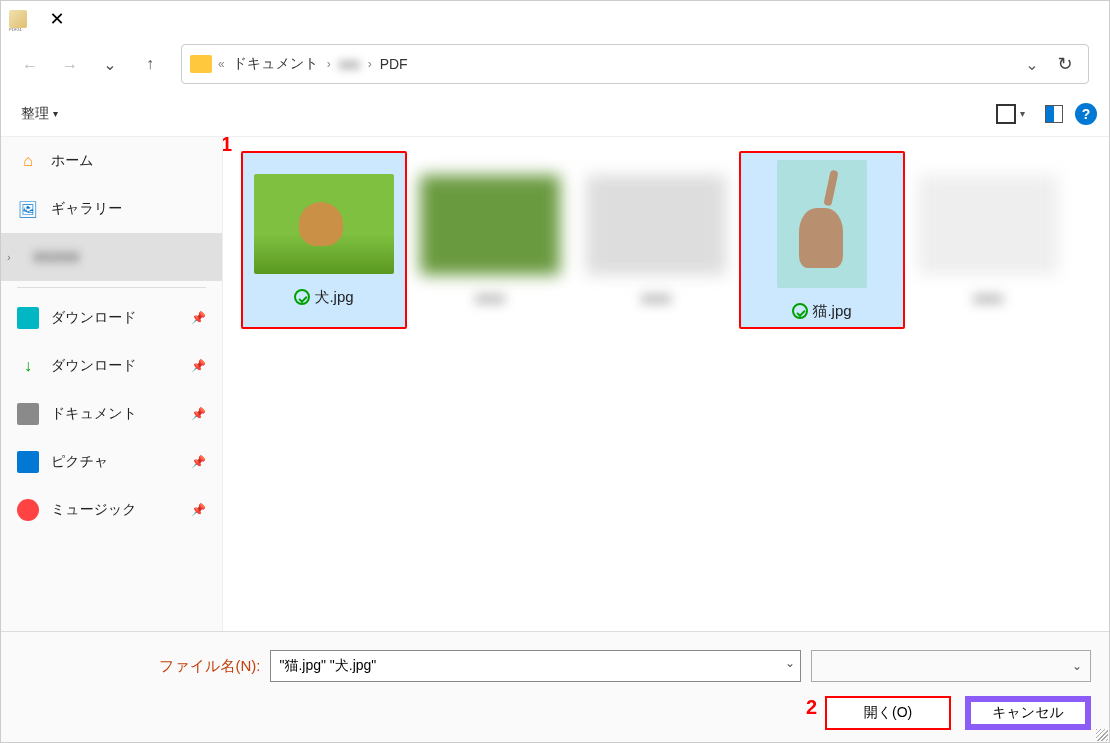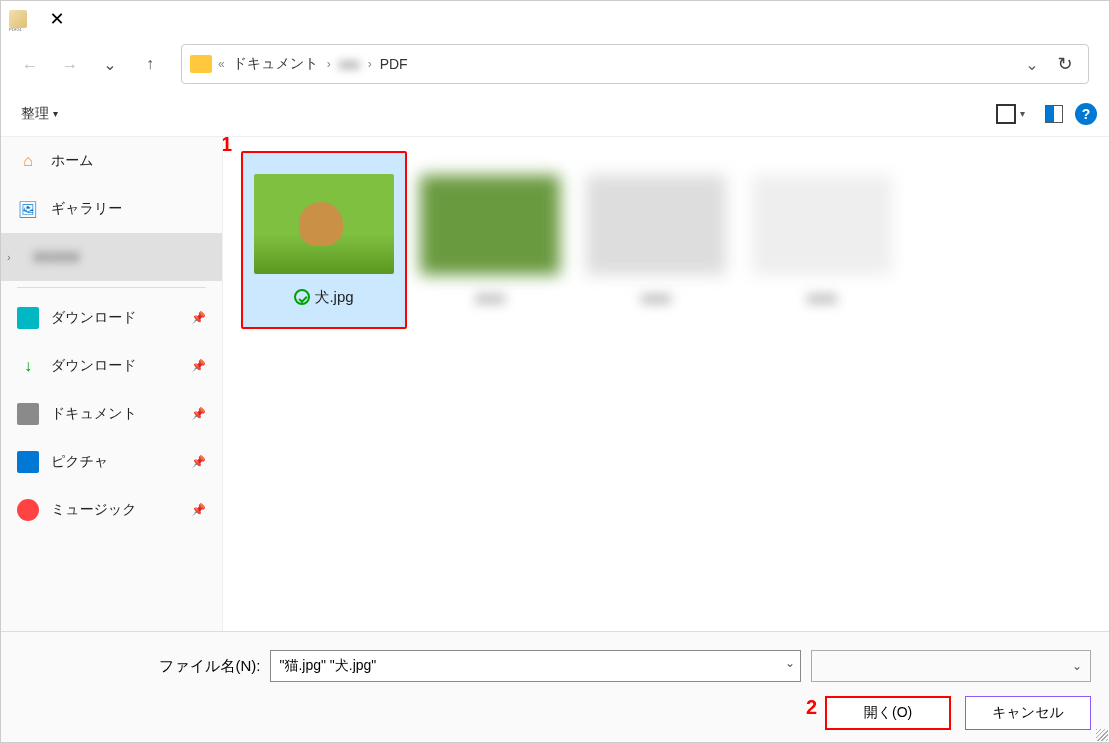--- a/index.html
+++ b/index.html
@@ -67,28 +67,28 @@
     .file-label { display:flex; align-items:center; gap:4px; margin-top:14px; font-size:15px; color:#222; }
     .file-label.blur { filter: blur(6px); }
     .sync-ico { width:16px; height:16px; border:2px solid #00a000; border-radius:50%; position:relative; }
     .sync-ico::after { content:''; position:absolute; left:3px; top:5px; width:6px; height:3px; border-left:2px solid #00a000; border-bottom:2px solid #00a000; transform:rotate(-45deg); }
 
     .annot { position:absolute; color:#ff0000; font-weight:bold; font-size:20px; }
 
     
     .bottom { padding: 18px 18px 12px 18px; border-top: 1px solid #ddd; background:#fafafa; }
     .bottom-row1 { display:flex; align-items:center; gap:10px; }
-    .lbl { font-size:15px; color:#000000; margin-left: 140px; }
+    .lbl { font-size:15px; color:#c2410c; margin-left: 140px; }
     .filename-input { flex:1; height:32px; border:1px solid #888; padding:0 8px; font-size:14px; }
     .fn-wrap { flex:1; position:relative; display:flex; }
     .fn-drop { position:absolute; right:6px; top:6px; color:#555; font-size:12px; cursor:pointer; }
     .filetype { width:280px; height:32px; border:1px solid #aaa; display:flex; align-items:center; padding:0 8px; font-size:14px; color:#333; cursor:pointer; }
     .filetype .ft-drop { margin-left:auto; color:#555; font-size:12px; }
     .bottom-row2 { display:flex; justify-content:flex-end; gap:14px; margin-top:14px; position:relative; }
-    .btn { width:126px; height:34px; border:1px solid #8b5cf6; background:#fff; font-size:14px; cursor:pointer; display:flex; align-items:center; justify-content:center; }
+    .btn { width:126px; height:34px; border:6px solid #8b5cf6; background:#fff; font-size:14px; cursor:pointer; display:flex; align-items:center; justify-content:center; }
     .btn.primary { border: 2px solid #ff0000; text-align: right; }
     .annot2 { color:#ff0000; font-weight:bold; font-size:20px; margin-right:-6px; align-self:flex-start; }
     .resize-grip { position:absolute; right:2px; bottom:2px; width:12px; height:12px; background: repeating-linear-gradient(135deg,#aaa,#aaa 1px,transparent 1px,transparent 3px); }
 
     
     .dog { background: linear-gradient(#7fc040 60%, #5a9820 100%); position:relative; }
     .dog::after { content:''; position:absolute; left:45px; top:28px; width:44px; height:44px; background:#c99046; border-radius:50% 50% 40% 40%; }
     .cat { background:#aee0df; position:relative; height:128px; width:90px; }
     .cat::after { content:''; position:absolute; left:22px; top:48px; width:44px; height:60px; background:#b89070; border-radius:40% 40% 20% 20%; }
     .cat::before { content:''; position:absolute; left:50px; top:10px; width:8px; height:36px; background:#b89070; border-radius:4px; transform:rotate(12deg); }
@@ -186,20 +186,27 @@
         </div>
       </div>
       <div class="file-item">
         <div class="thumb blur" style="background:#6a9a40"></div>
         <div class="file-label blur">xxxx</div>
       </div>
       <div class="file-item">
         <div class="thumb blur" style="background:#ddd"></div>
         <div class="file-label blur">xxxx</div>
       </div>
+      <div class="file-item selected">
+        <div class="thumb cat"></div>
+        <div class="file-label">
+          <span class="sync-ico"></span>
+          <span>猫.jpg</span>
+        </div>
+      </div>
       <div class="file-item">
         <div class="thumb blur" style="background:#eee"></div>
         <div class="file-label blur">xxxx</div>
       </div>
     </div>
   </div>
 </div>
 
 <div class="bottom">
   <div class="bottom-row1">

